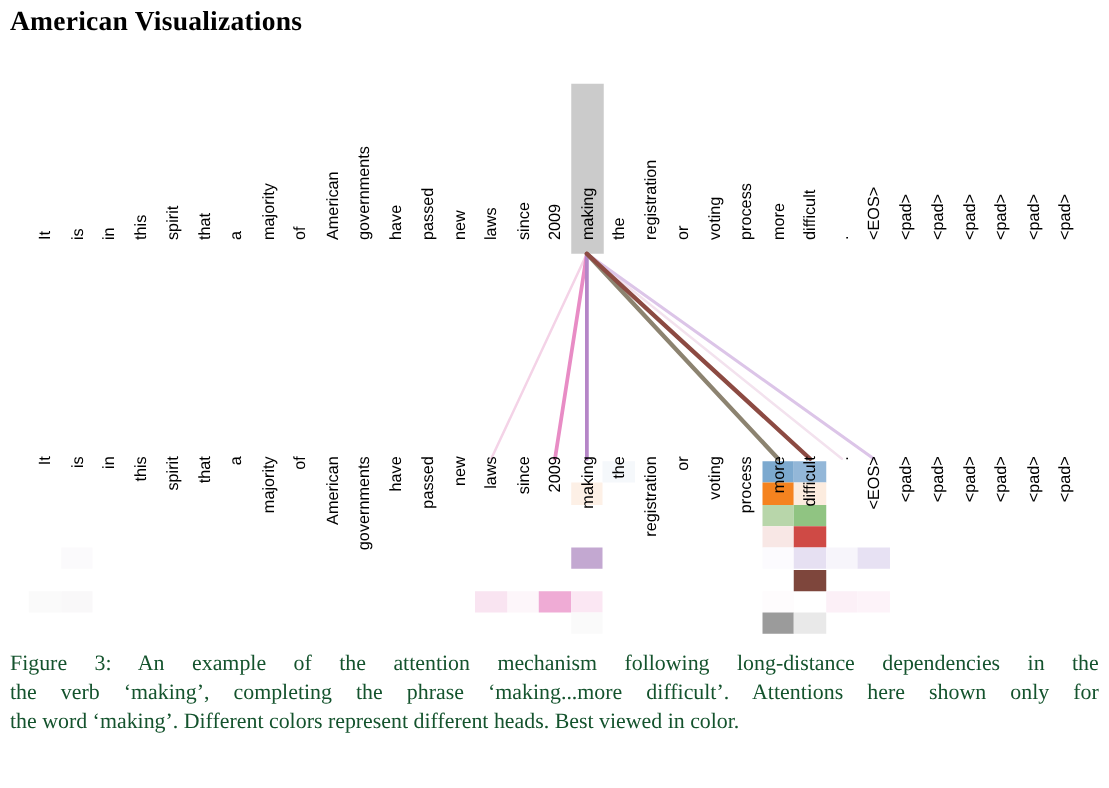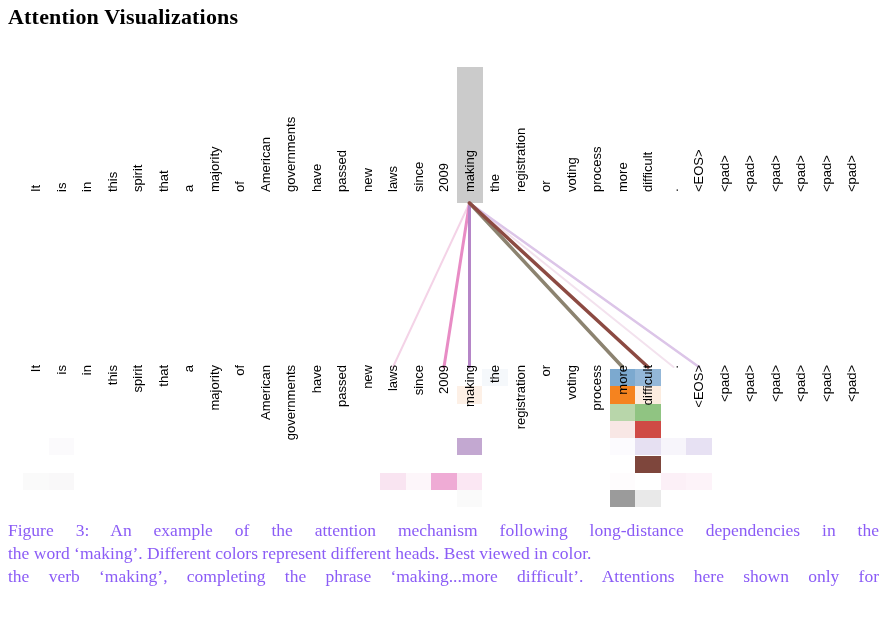--- a/index.html
+++ b/index.html
@@ -9,29 +9,29 @@
         color:#000;font-family:"Liberation Serif",serif;letter-spacing:.2px;}
   #viz{position:absolute;left:0;top:0;width:887px;height:520px;}
   #highlight-box{position:absolute;z-index:1;background:#cbcbcb;}
   #cells-layer .cell{position:absolute;z-index:1;}
   .tok{position:absolute;z-index:3;font-family:"Liberation Sans",sans-serif;
        font-size:13px;line-height:14px;color:#000;white-space:nowrap;
        transform-origin:0 0;}
   .tok.top{transform:rotate(-90deg);}
   .tok.bottom{transform:rotate(-90deg) translateX(-100%);}
   #lines-svg{position:absolute;left:0;top:0;z-index:2;pointer-events:none;}
-  #caption{position:absolute;left:8px;top:519px;width:871px;color:#8b5cf6;}
+  #caption{position:absolute;left:8px;top:519px;width:871px;color:#14532d;}
   .cap-line{font-size:17.5px;line-height:23px;text-align:justify;text-align-last:justify;}
   .cap-line.last{text-align-last:left;}
 </style>
 </head>
 <body>
 
 <div id="page">
-  <div id="page-title">Attention Visualizations</div>
+  <div id="page-title">American Visualizations</div>
 
   <div id="viz">
     <div id="highlight-box" style="left: 456.5px; top: 67px; width: 26px; height: 136px; background: rgb(203, 203, 203);"></div>
     <div id="cells-layer">
         <div class="cell" style="left: 23.25px; top: 472.8px; width: 25.5px; height: 17.3px; background: rgb(250, 250, 250);"></div>
         <div class="cell" style="left: 48.75px; top: 438.2px; width: 25.5px; height: 17.3px; background: rgb(251, 250, 252);"></div>
         <div class="cell" style="left: 48.75px; top: 472.8px; width: 25.5px; height: 17.3px; background: rgb(249, 248, 249);"></div>
         <div class="cell" style="left: 380.25px; top: 472.8px; width: 25.5px; height: 17.3px; background: rgb(249, 228, 241);"></div>
         <div class="cell" style="left: 405.75px; top: 472.8px; width: 25.5px; height: 17.3px; background: rgb(253, 246, 250);"></div>
         <div class="cell" style="left: 431.25px; top: 472.8px; width: 25.5px; height: 17.3px; background: rgb(239, 171, 213);"></div>
@@ -135,16 +135,16 @@
         <span class="tok bottom" style="left: 743px; top: 365px;">&lt;pad&gt;</span>
         <span class="tok bottom" style="left: 768.5px; top: 365px;">&lt;pad&gt;</span>
         <span class="tok bottom" style="left: 794px; top: 365px;">&lt;pad&gt;</span>
         <span class="tok bottom" style="left: 819.5px; top: 365px;">&lt;pad&gt;</span>
         <span class="tok bottom" style="left: 845px; top: 365px;">&lt;pad&gt;</span>
       </div>
   </div>
 
   <div id="caption">
     <div class="cap-line">Figure 3: An example of the attention mechanism following long-distance dependencies in the</div>
+    <div class="cap-line">the verb ‘making’, completing the phrase ‘making...more difficult’. Attentions here shown only for</div>
     <div class="cap-line last">the word ‘making’. Different colors represent different heads. Best viewed in color.</div>
-    <div class="cap-line">the verb ‘making’, completing the phrase ‘making...more difficult’. Attentions here shown only for</div>
   </div>
 </div>
 
 </body></html>

